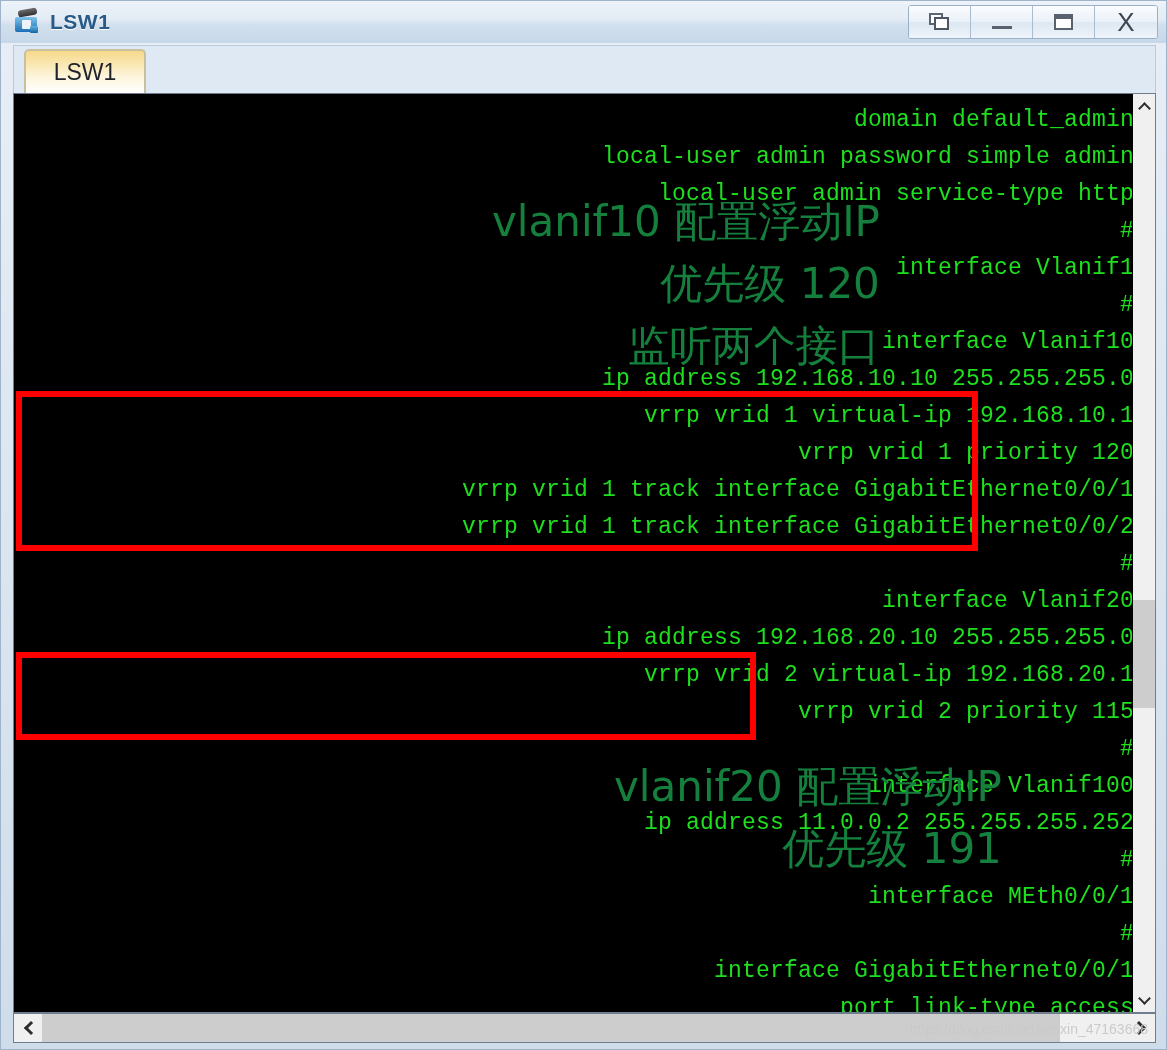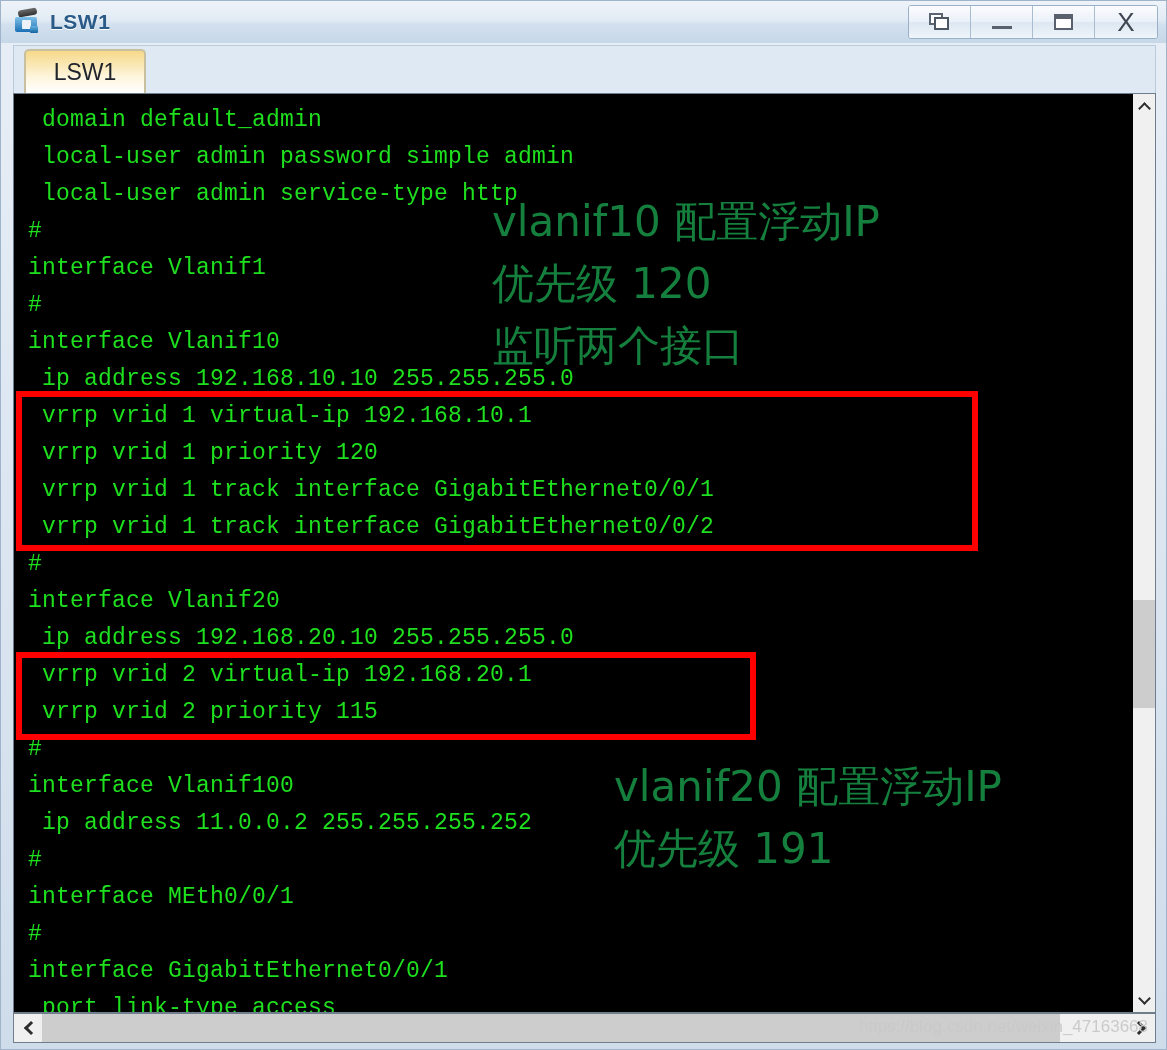--- a/index.html
+++ b/index.html
@@ -12,20 +12,21 @@
     font-family: "Liberation Sans", sans-serif;
   }
 
   #app-window {
     position: relative;
     width: 1167px;
     height: 1050px;
     background: linear-gradient(to bottom, #e8eef6 0%, #dae5f0 55%, #cfdcea 100%);
     border: 1px solid #9fb4ca;
     overflow: hidden;
+    text-align: right;
   }
 
   
   #title-bar {
     position: absolute;
     left: 0; top: 0;
     width: 1167px; height: 42px;
     background: linear-gradient(to bottom, #eef3f9 0%, #e2ebf4 45%, #d2e0ee 56%, #c6d7e8 100%);
     display: flex;
     align-items: center;
@@ -267,21 +268,21 @@
     left: 0; top: 0;
     width: 1018px; height: 28px;
     background: #cdcdcd;
     cursor: pointer;
   }
 
   
   #watermark {
     position: absolute;
     right: 18px; bottom: 12px;
-    font-size: 17px;
+    font-size: 14px;
     color: #c9c9c9;
     font-family: "Liberation Sans", sans-serif;
     white-space: nowrap;
     pointer-events: none;
     opacity: 0.95;
   }
 </style>
 </head>
 <body>
 

